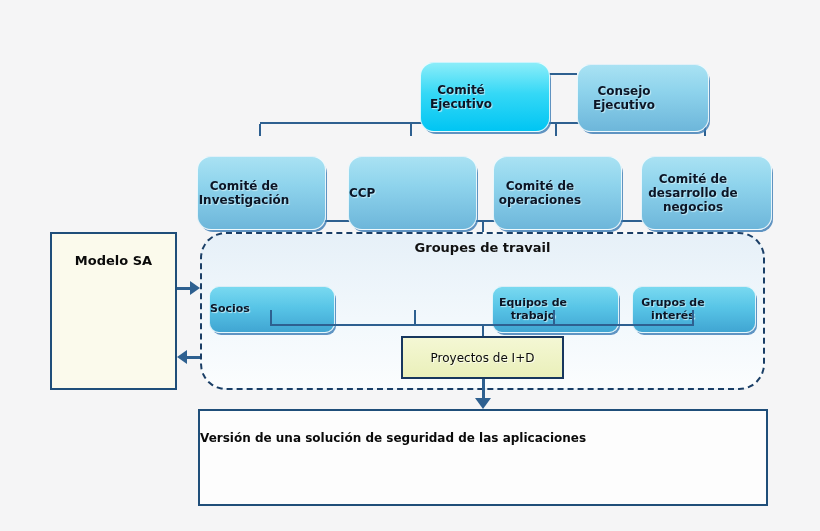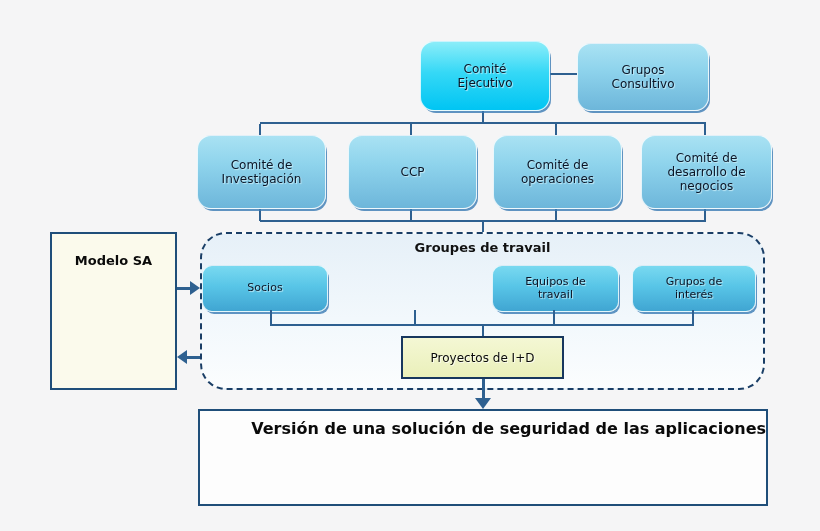--- a/index.html
+++ b/index.html
@@ -10,26 +10,27 @@
   
   .line{position:absolute;background:#2e6090;}
   .hline{height:2px;}
   .vline{width:2px;}
   .arrowhead{position:absolute;width:0;height:0;}
   .ah-right{border-top:7px solid transparent;border-bottom:7px solid transparent;border-left:10px solid #2e6090;}
   .ah-left{border-top:7px solid transparent;border-bottom:7px solid transparent;border-right:10px solid #2e6090;}
   .ah-down{border-left:8px solid transparent;border-right:8px solid transparent;border-top:11px solid #2e6090;}
   
   .node{
-    position:absolute;display:flex;align-items:center;justify-content:center;
-    text-align:center;color:#0b1526;font-weight:normal;
+    position:absolute;display:flex;align-items:center;
+    text-align:center;color:#0b1526;font-weight:bold;
     border:1px solid rgba(255,255,255,.8);
     box-shadow:2px 3px 0 -1px rgba(58,122,180,.8);
     text-shadow:1px 1px 1px rgba(205,240,250,.9);
     line-height:1.18;
+    margin-top:21px;
   }
   .r1{border-radius:14px;font-size:12px;}
   .exec{background:linear-gradient(180deg,#8bedf9 0%,#35d8f6 45%,#00c5f3 100%);}
   .blue{background:linear-gradient(180deg,#a9e2f3 0%,#8ed3ec 40%,#6db6da 100%);}
   .grp{border-radius:10px;font-size:11px;background:linear-gradient(180deg,#79d9f0 0%,#58c5e7 45%,#40a5d2 100%);}
   .lbl{display:block;}
   .w80{max-width:80px;} .w90{max-width:92px;} .w102{max-width:102px;} .w95{max-width:95px;}
   
   .model-box{
     position:absolute;left:50px;top:232px;width:127px;height:158px;
@@ -50,22 +51,22 @@
     position:absolute;left:401px;top:336px;width:163px;height:43px;
     background:linear-gradient(180deg,#f4f7d4 0%,#eaf0ba 100%);
     border:2px solid #17375e;box-sizing:border-box;
     display:flex;align-items:center;justify-content:center;
     font-size:12px;font-weight:normal;color:#0a0a0a;
     text-shadow:1px 1px 0 rgba(255,255,255,.7);
   }
   .result-box{
     position:absolute;left:198px;top:409px;width:570px;height:97px;
     background:#fdfdfd;border:2px solid #1f4e79;box-sizing:border-box;
-    display:flex;justify-content:flex-end;align-items:flex-start;
-    font-size:16px;font-weight:bold;color:#0a0a0a;padding-top:8px;
+    display:flex;justify-content:flex-start;align-items:flex-start;
+    font-size:12px;font-weight:bold;color:#0a0a0a;padding-top:20px;
   }
 </style>
 </head>
 <body>
 
 <div class="stage">
 
   <div class="line hline" style="left:548px;top:73px;width:29px;"></div>
   <div class="line vline" style="left:482px;top:108px;height:15px;"></div>
   <div class="line hline" style="left:260px;top:122px;width:446px;"></div>
@@ -78,21 +79,21 @@
   <div class="line vline" style="left:410px;top:207px;height:14px;"></div>
   <div class="line vline" style="left:555px;top:207px;height:14px;"></div>
   <div class="line vline" style="left:704px;top:207px;height:14px;"></div>
   <div class="line hline" style="left:260px;top:220px;width:446px;"></div>
   <div class="line vline" style="left:482px;top:222px;height:11px;"></div>
 
   <div class="node r1 exec" style="left:420px;top:41px;width:128px;height:68px;">
     <span class="lbl w80">Comité Ejecutivo</span>
   </div>
   <div class="node r1 blue" style="left:577px;top:43px;width:130px;height:66px;">
-    <span class="lbl w90">Grupos Consultivo</span>
+    <span class="lbl w90">Consejo Ejecutivo</span>
   </div>
 
   <div class="node r1 blue" style="left:197px;top:135px;width:127px;height:72px;">
     <span class="lbl w90">Comité de Investigación</span>
   </div>
   <div class="node r1 blue" style="left:348px;top:135px;width:127px;height:72px;">
     <span class="lbl w90">CCP</span>
   </div>
   <div class="node r1 blue" style="left:493px;top:135px;width:127px;height:72px;">
     <span class="lbl w90">Comité de operaciones</span>
@@ -101,25 +102,25 @@
     <span class="lbl w102">Comité de desarrollo de negocios</span>
   </div>
 
   <div class="model-box">
     <span class="lbl">Modelo SA</span>
   </div>
 
   <div class="container-box"></div>
   <div class="container-title">Groupes de travail</div>
 
-  <div class="node grp" style="left:202px;top:265px;width:124px;height:45px;">
+  <div class="node grp" style="left:209px;top:265px;width:124px;height:45px;">
     <span class="lbl">Socios</span>
   </div>
   <div class="node grp" style="left:492px;top:265px;width:125px;height:45px;">
-    <span class="lbl w80">Equipos de travail</span>
+    <span class="lbl w80">Equipos de trabajo</span>
   </div>
   <div class="node grp" style="left:632px;top:265px;width:122px;height:45px;">
     <span class="lbl w80">Grupos de interés</span>
   </div>
 
   <div class="line vline" style="left:270px;top:310px;height:15px;"></div>
   <div class="line vline" style="left:414px;top:310px;height:15px;"></div>
   <div class="line vline" style="left:553px;top:310px;height:15px;"></div>
   <div class="line vline" style="left:692px;top:310px;height:15px;"></div>
   <div class="line hline" style="left:270px;top:324px;width:424px;"></div>

